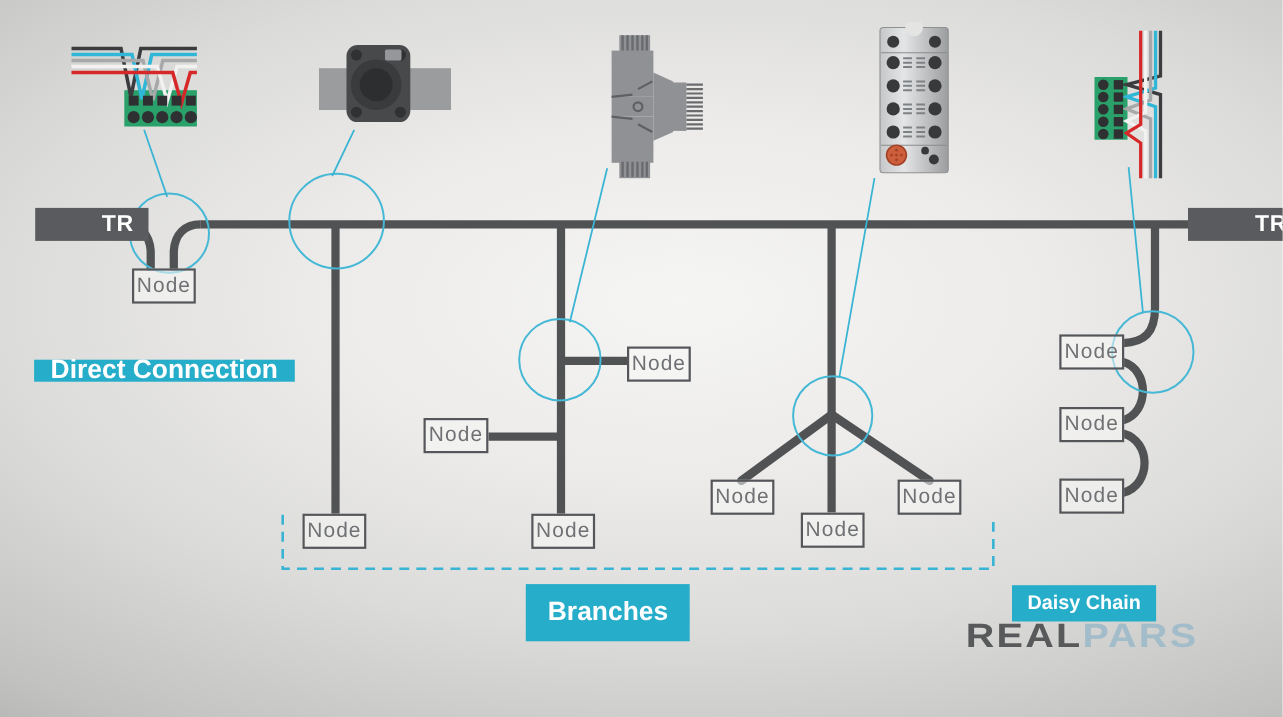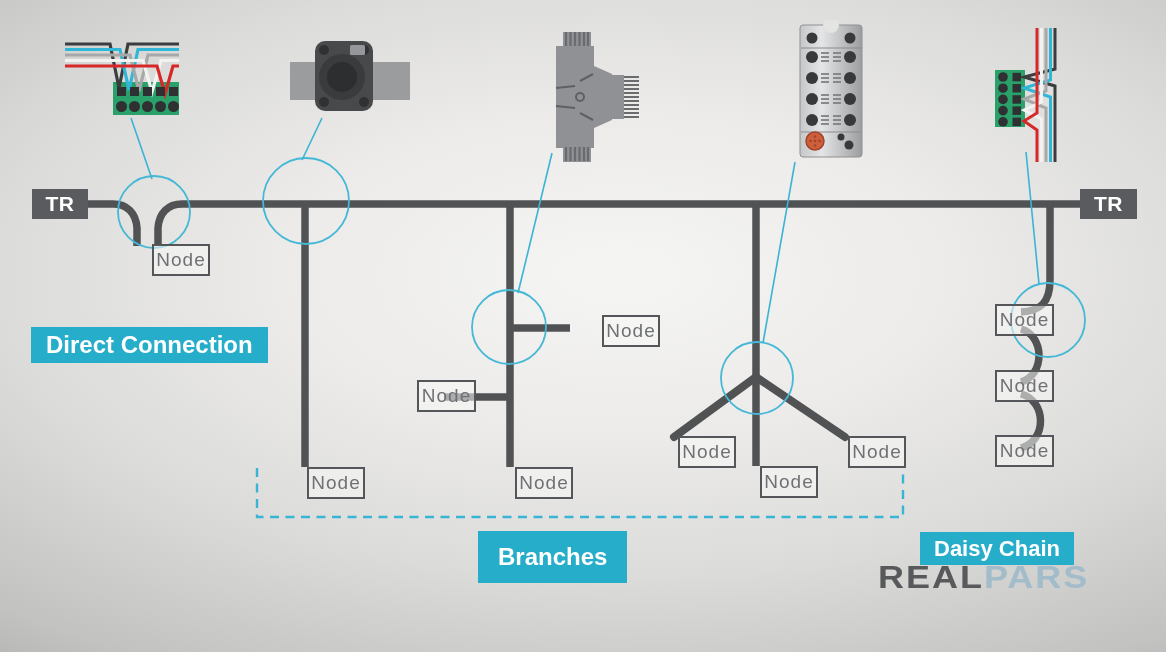--- a/index.html
+++ b/index.html
@@ -7,48 +7,48 @@
     width:1166px;height:652px;overflow:hidden;position:relative;
     font-family:"Liberation Sans", sans-serif;
     background:radial-gradient(ellipse 90% 78% at 53% 42%, #f5f5f3 0%, #ecebe9 32%, #dbdbd9 60%, #c2c2c1 88%, #b2b2b1 100%);
   }
   .abs{position:absolute;}
   svg{display:block;}
   
   .tr{
     position:absolute;width:56px;height:30px;background:#595b5e;color:#ffffff;
     font-size:21px;font-weight:700;letter-spacing:.5px;
-    display:flex;align-items:center;justify-content:center;
+    display:flex;align-items:center;justify-content:center;padding-left:47px;
   }
   
   .node{
     position:absolute;width:58px;height:32px;border:2.5px solid #54565a;
     background:rgba(247,247,245,.55);
     color:#6f7174;font-size:19px;font-weight:400;letter-spacing:1px;
-    display:flex;align-items:center;justify-content:center;box-sizing:border-box;margin-left:32px;
+    display:flex;align-items:center;justify-content:center;box-sizing:border-box;
   }
   .n-direct{left:120px;top:244px;}
   .n-b1{left:275px;top:467px;}
   .n-b2l{left:385px;top:380px;width:59px;}
   .n-b2r{left:570px;top:315px;}
   .n-b2b{left:483px;top:467px;}
   .n-sl{left:646px;top:436px;}
   .n-sc{left:728px;top:466px;}
   .n-sr{left:816px;top:436px;}
   .n-d1{left:963px;top:304px;width:59px;}
   .n-d2{left:963px;top:370px;width:59px;}
   .n-d3{left:963px;top:435px;width:59px;}
   
   .seclabel{
     position:absolute;background:#26adc9;color:#ffffff;font-weight:700;
     display:flex;align-items:center;justify-content:center;white-space:nowrap;
   }
-  .l-direct{left:31px;top:327px;height:36px;padding:0 15px;font-size:24px;}
+  .l-direct{left:31px;top:327px;height:20px;padding:0 15px;font-size:24px;}
   .l-branches{left:478px;top:531px;height:52px;padding:0 20px;font-size:24px;}
-  .l-daisy{left:920px;top:532px;height:33px;padding:0 14px;font-size:22px;}
+  .l-daisy{left:920px;top:532px;height:33px;padding:0 14px;font-size:18px;}
   
   .brand{
     position:absolute;left:878px;top:560px;font-size:36px;font-weight:700;
     letter-spacing:2px;transform:scaleY(.85);transform-origin:top left;white-space:nowrap;
   }
   .brand .real{color:#58595b;}
   .brand .pars{color:#a2bcca;}
 </style>
 </head>
 <body>

